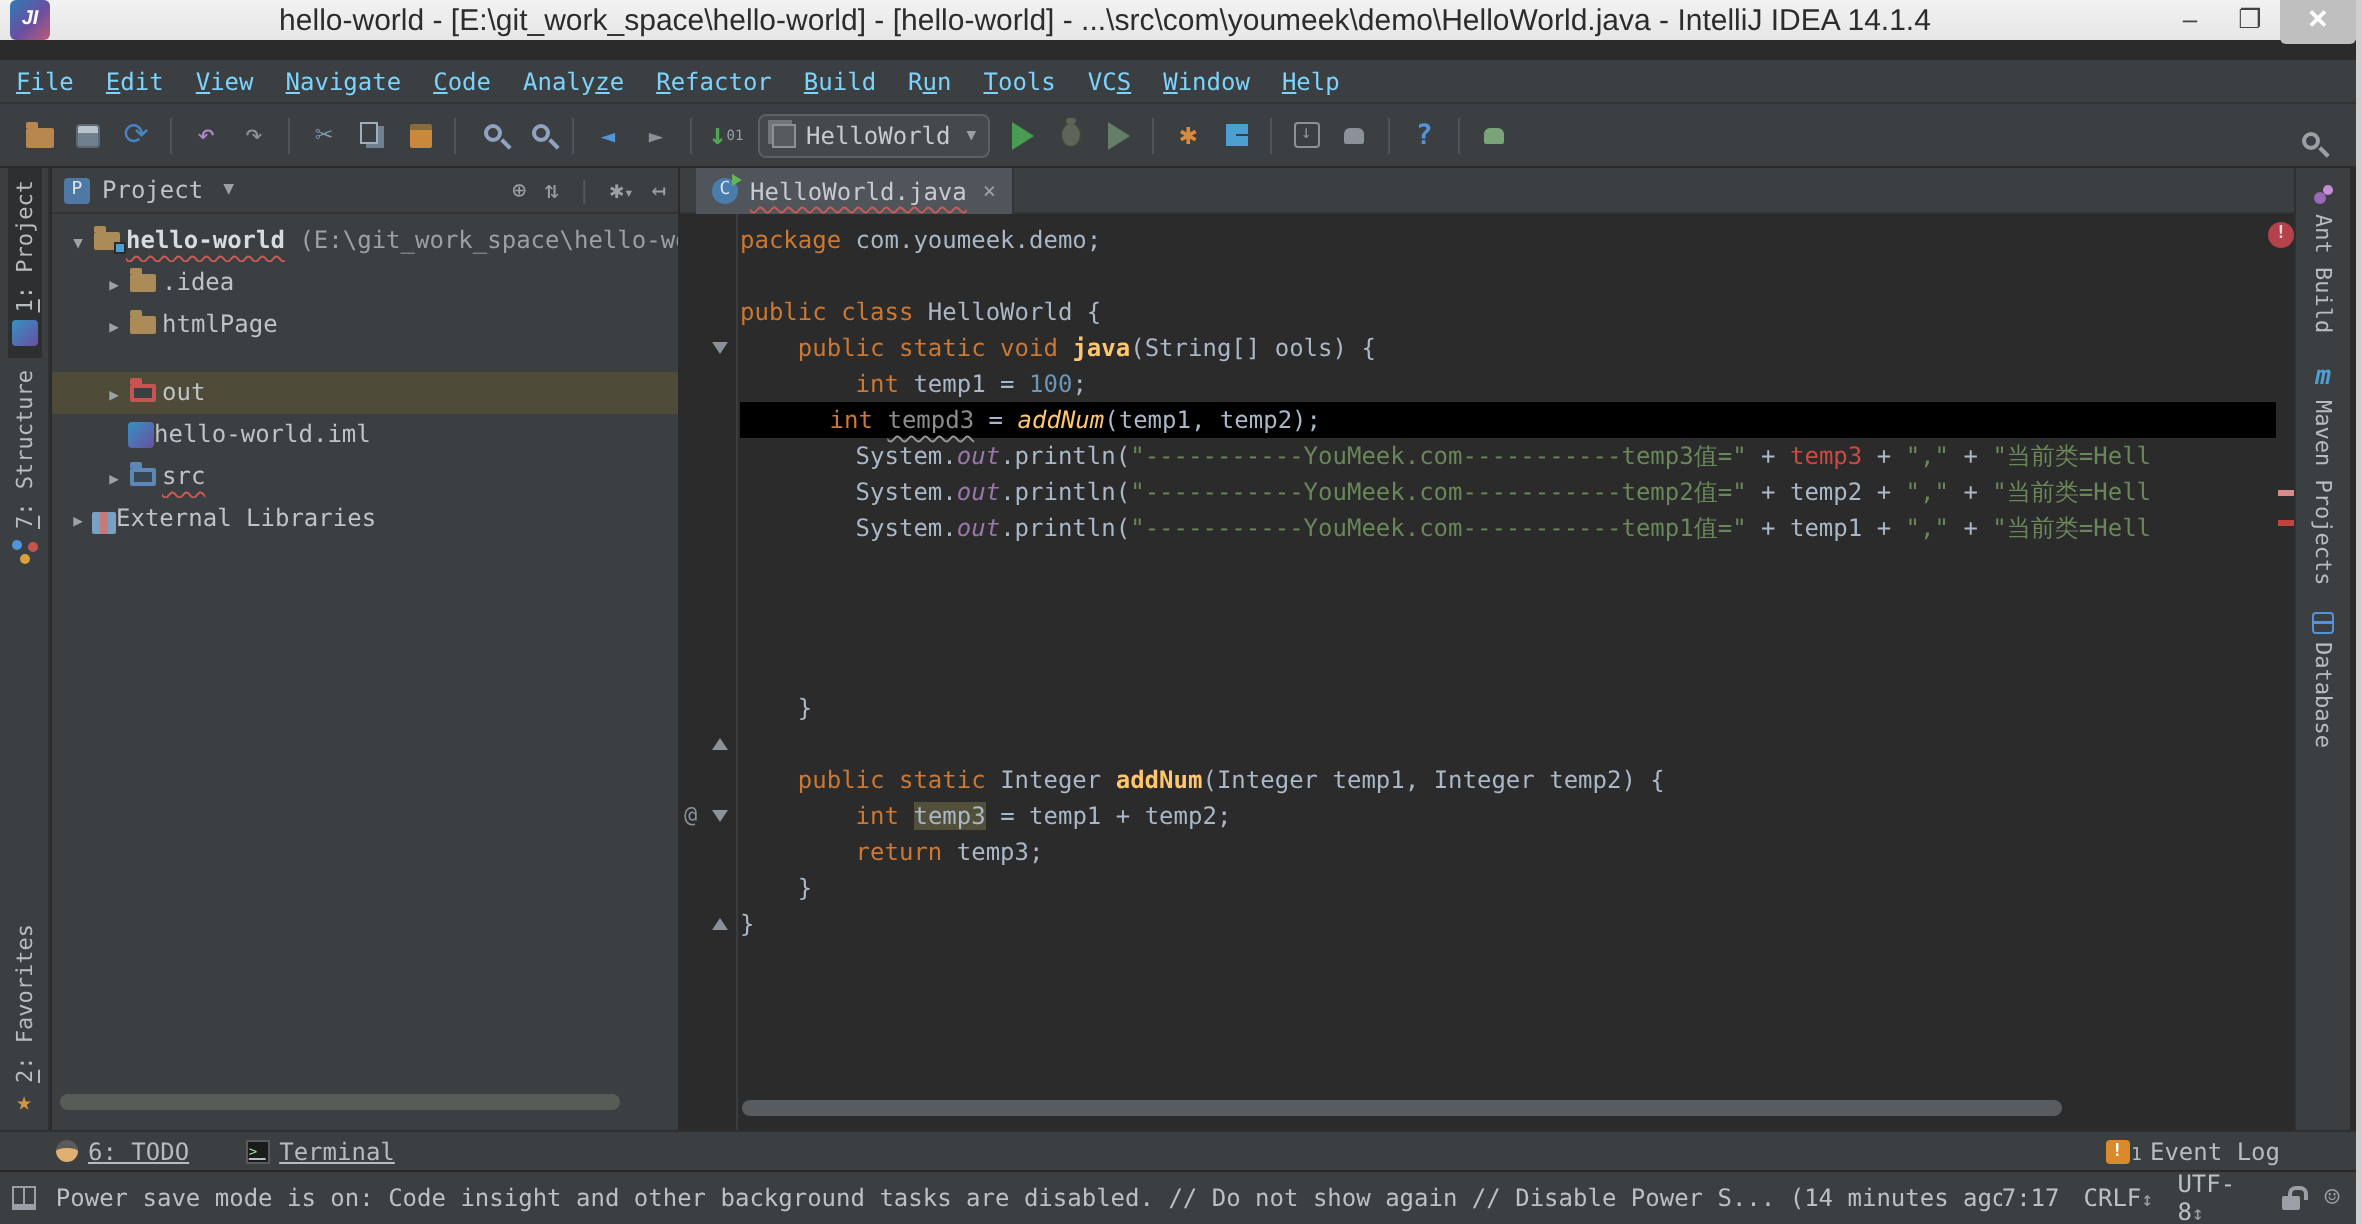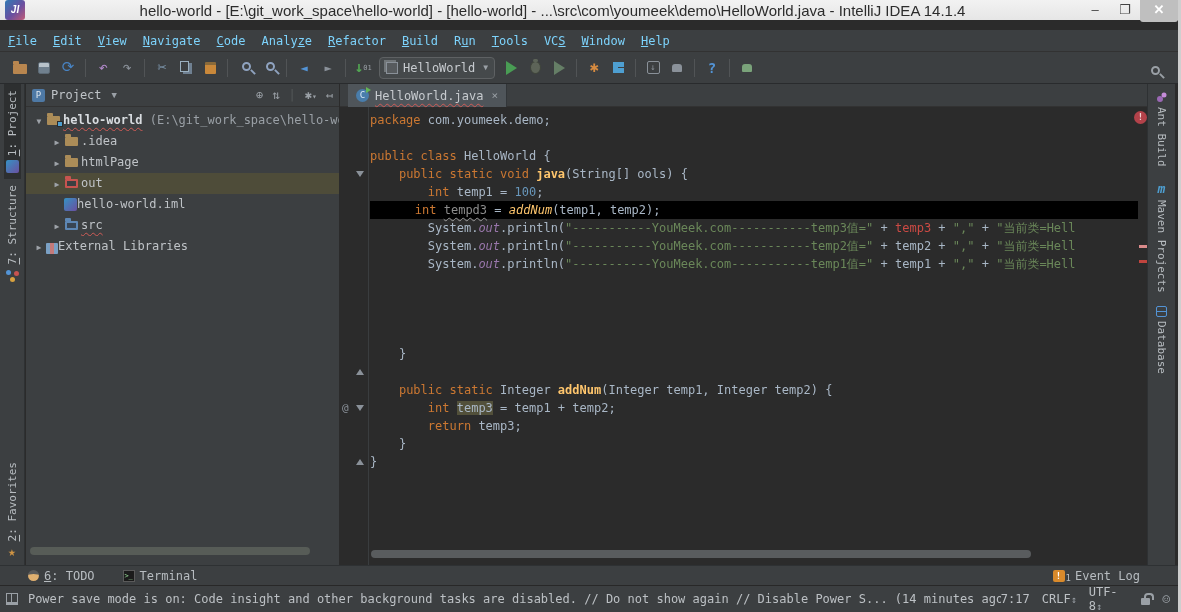--- a/index.html
+++ b/index.html
@@ -142,21 +142,21 @@
   #right-stripe { position:absolute; right:3px; top:84px; width:28px; height:481px;
     background:#3c3f41; border-left:1px solid #2e3133; display:flex; flex-direction:column; align-items:center; }
   .vbtn-r { color:#b7bcc0; font-size:11px; display:flex; flex-direction:column; align-items:center; padding:7px 2px;}
   .vbtn-r .vtxt { writing-mode:vertical-rl; white-space:nowrap; margin-top:4px; }
   .i-maven { color:#4e9fd1; font:italic bold 13px "DejaVu Sans Mono",monospace; }
   .i-db { width:11px; height:11px; border:1px solid #5394d6; border-radius:2px;
     background:linear-gradient(transparent 40%, #5394d6 40% 55%, transparent 55%); }
   
   #bottom-stripe { position:absolute; left:0; top:565px; width:100%; height:20px;
     background:#3c3f41; border-top:1px solid #2e3133; display:flex; align-items:center; color:#b7bcc0; }
-  .bstripe-item { display:flex; align-items:center; margin-left:28px; gap:5px; }
+  .bstripe-item { display:flex; align-items:center; margin-left:28px; gap:5px;text-decoration:underline; }
   .i-todo { width:11px; height:11px; border-radius:50%; background:#e0b070; border-top:4px solid #5a5a5a; }
   .i-term { width:12px; height:12px; background:#1b1b1b; border:1px solid #5a5a5a; color:#9ae09a;
     font-size:7px; line-height:10px; text-align:center; }
   #event-log { margin-left:auto; margin-right:38px; display:flex; align-items:center; gap:4px; }
   .el-badge { width:12px; height:12px; background:#d98a2b; border-radius:2px; color:#fff;
     font-size:9px; font-weight:bold; line-height:12px; text-align:center; }
   .el-count { font-size:9px; margin-left:-3px; align-self:flex-end; }
   
   #statusbar { position:absolute; left:0; top:585px; width:100%; height:27px;
     background:#3c3f41; border-top:1px solid #282828; display:flex; align-items:center; color:#bcc0c4; }
@@ -320,21 +320,21 @@
         <span>⇅</span>
         <span style="color:#55585a">|</span>
         <span><span>✱</span><span style="font-size:8px">▾</span></span>
         <span>↤</span>
       </span>
     </div>
     <div id="tree-rows">
         <div class="tree-row" style="padding-left: 6px;"><span class="tree-arrow">▼</span><span class="ficon "><span class="ftab"></span><span class="fbody"></span><span class="rbadge"></span></span><span class="sq-red tree-root-label">hello-world</span><span class="tree-suffix"> (E:\git_work_space\hello-wo</span></div>
         <div class="tree-row" style="padding-left: 24px;"><span class="tree-arrow">▶</span><span class="ficon "><span class="ftab"></span><span class="fbody"></span></span><span>.idea</span></div>
         <div class="tree-row" style="padding-left: 24px;"><span class="tree-arrow">▶</span><span class="ficon "><span class="ftab"></span><span class="fbody"></span></span><span>htmlPage</span></div>
-        <div class="tree-row selected" style="padding-left: 24px;"><span class="tree-arrow">▶</span><span class="ficon excluded"><span class="ftab"></span><span class="fbody"></span></span><span>out</span></div>
+        <div class="tree-row selected" style="padding-left: 24px; margin-top: 13px;"><span class="tree-arrow">▶</span><span class="ficon excluded"><span class="ftab"></span><span class="fbody"></span></span><span>out</span></div>
         <div class="tree-row" style="padding-left: 24px;"><span class="tree-arrow"></span><span class="ficon iml"></span><span>hello-world.iml</span></div>
         <div class="tree-row" style="padding-left: 24px;"><span class="tree-arrow">▶</span><span class="ficon source"><span class="ftab"></span><span class="fbody"></span></span><span class="sq-red">src</span></div>
         <div class="tree-row" style="padding-left: 6px;"><span class="tree-arrow">▶</span><span class="ficon library"></span><span>External Libraries</span></div>
       </div>
     <div id="project-hscroll"></div>
   </div>
 
   <div id="editor">
     <div id="tabrow">
       <div class="tab">

